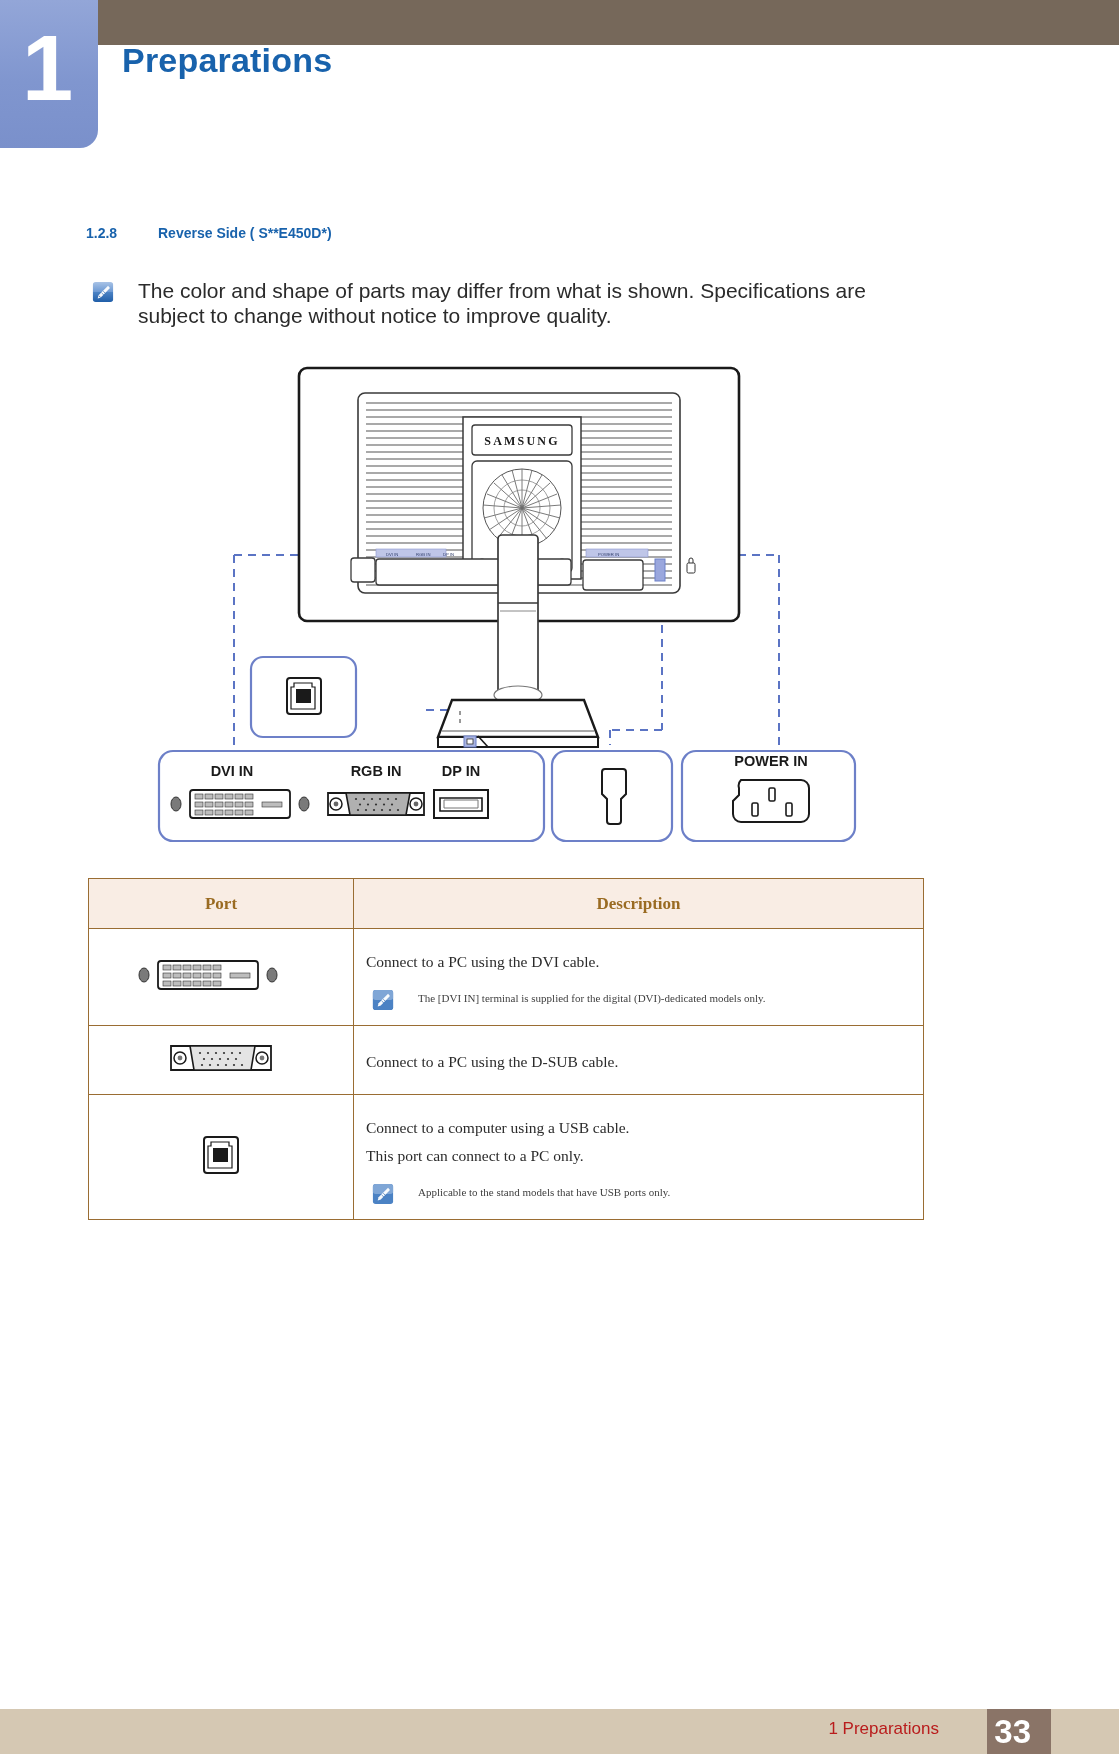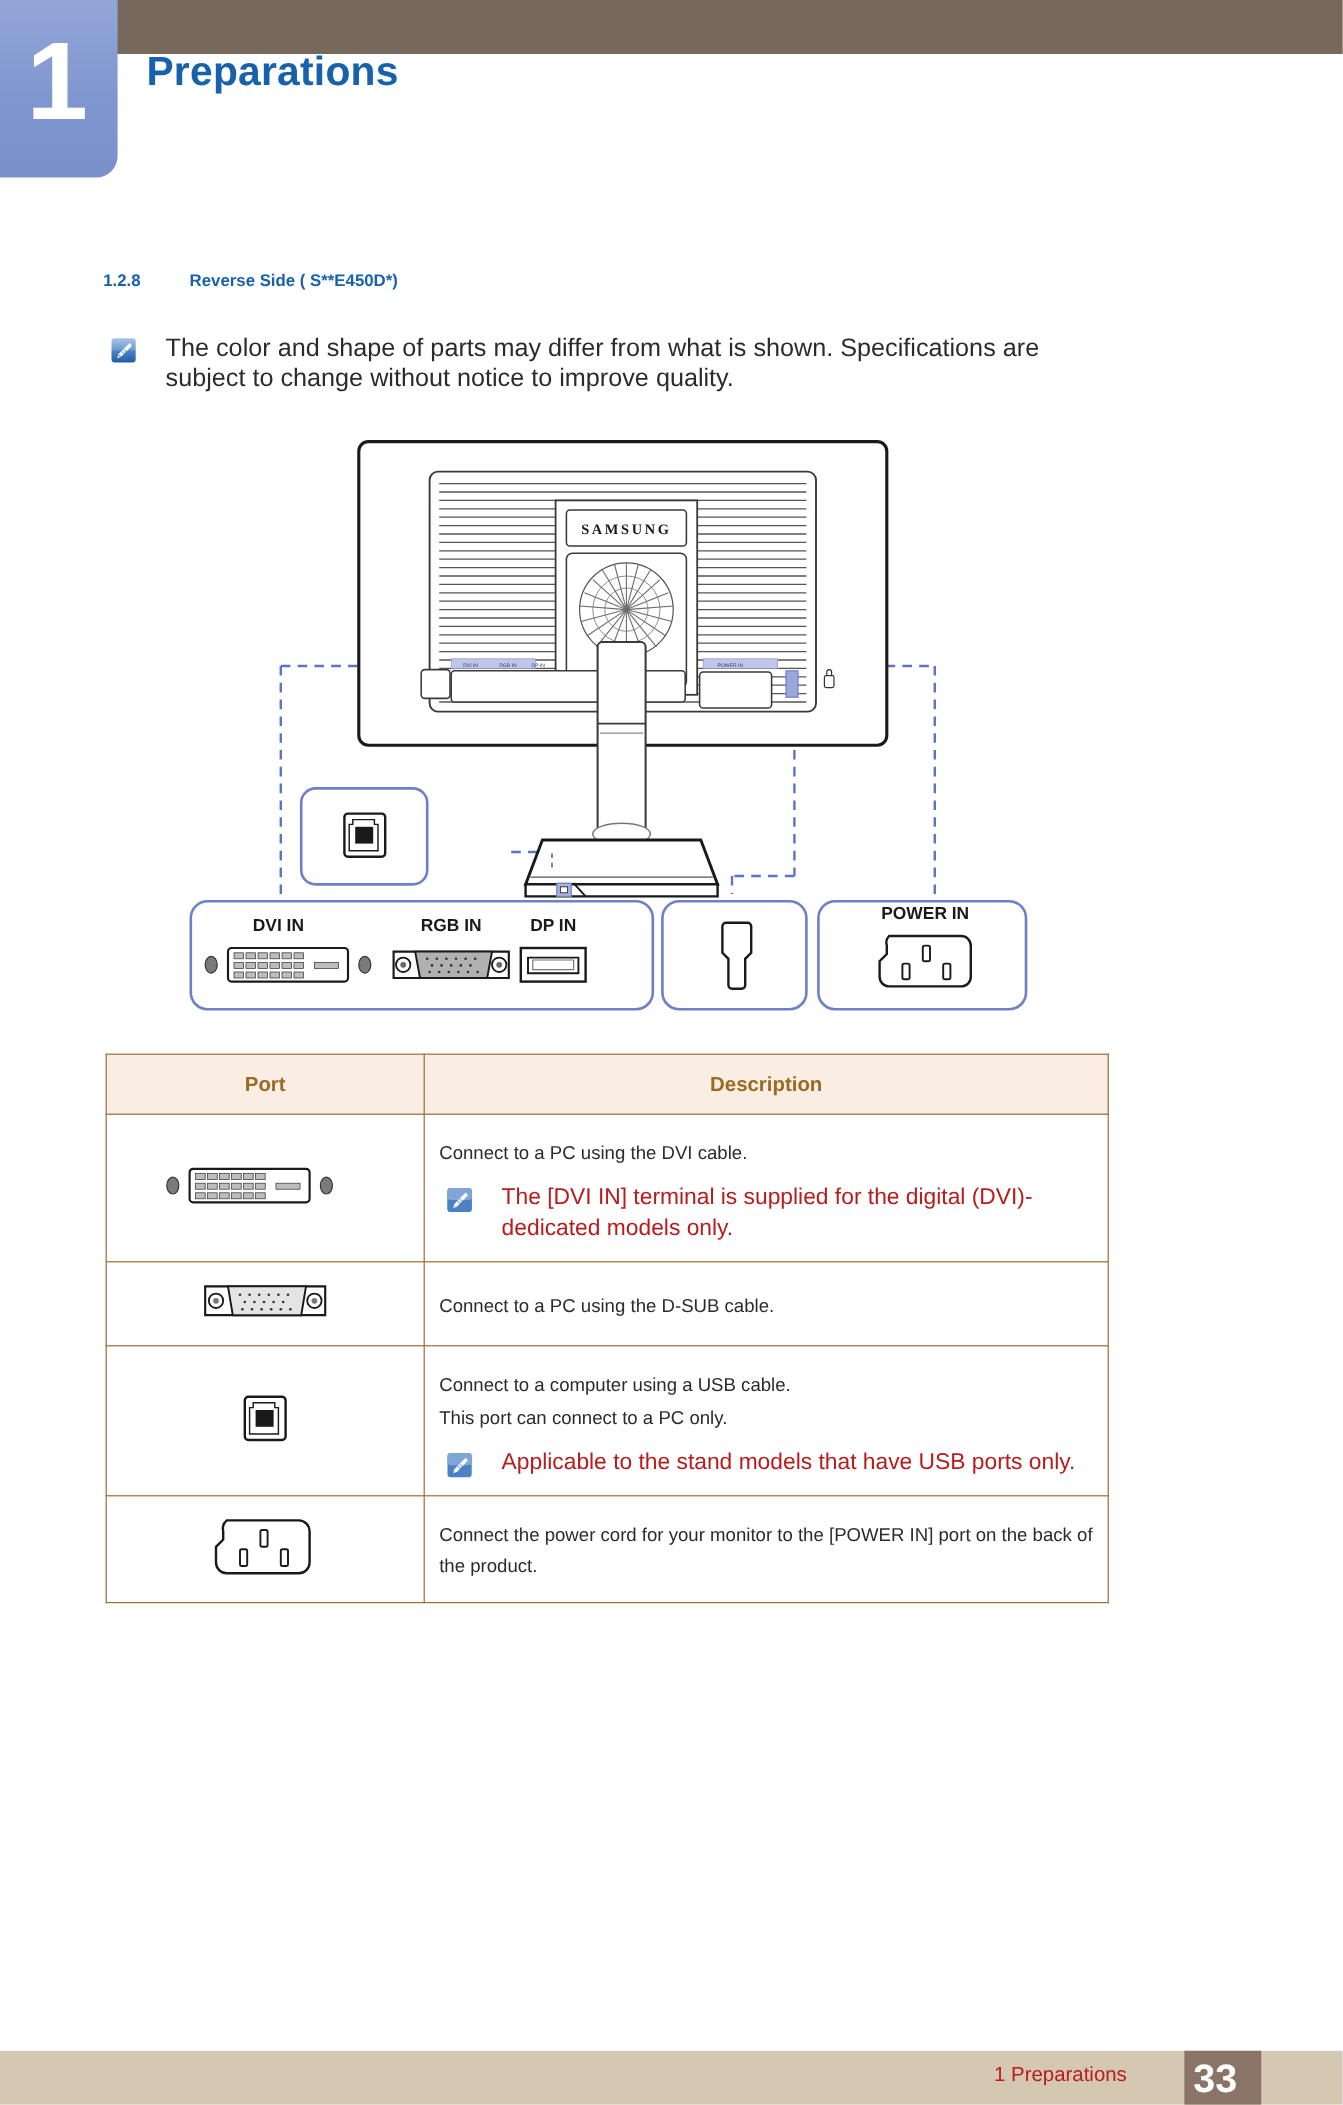--- a/index.html
+++ b/index.html
@@ -101,20 +101,21 @@
     position: absolute;
     left: 88px;
     top: 878px;
     width: 835px;
     border-collapse: collapse;
     table-layout: fixed;
   }
   #port-table th, #port-table td {
     border: 1px solid #9a6d33;
     vertical-align: middle;
+    font-family: Liberation Serif, serif;
   }
   #port-table thead th {
     background: #f9ede4;
     color: #9a6b22;
     font-size: 17px;
     font-weight: bold;
     height: 47px;
     text-align: center;
   }
   #port-table col.c-port { width: 265px; }
@@ -132,23 +133,23 @@
   .desc-line { margin: 0 0 2px 0; }
   .sub-note {
     display: flex;
     align-items: flex-start;
     margin-top: 10px;
     padding-left: 6px;
   }
   .sub-note .note-icon { margin-top: 4px; }
   .sub-note .note-text {
     margin-left: 24px;
-    font-size: 19px;
+    font-size: 11px;
     line-height: 26px;
-    color: #b91c1c;
+    color: #404040;
   }
 
   
   #footer-band {
     position: absolute;
     left: 0;
     top: 1709px;
     width: 1119px;
     height: 45px;
     background: #d5c8b3;
@@ -537,32 +538,19 @@
             <rect x="1" y="1" width="22" height="11" rx="3" fill="#7fa6d6"></rect>
             <path d="M17.5 5.2 L7.2 15.6 L6.2 19.2 L9.6 18.1 L19.6 7.7 Z" fill="#ffffff" opacity="0.95"></path>
             <path d="M10.5 13.0 L13.2 15.6 M12.3 11.2 L15.0 13.8" stroke="#3d74b5" stroke-width="0.8" fill="none"></path>
           </svg>
           <div class="note-text">Applicable to the stand models that have USB ports only.</div>
         </div>
       </td>
     </tr>
 
 
-    <tr>
-      <td class="port-cell">
-        <svg width="92" height="52" viewBox="0 0 92 52">
-          <path d="M14 4 h60 a9 9 0 0 1 9 9 v26 a9 9 0 0 1 -9 9 h-60 a9 9 0 0 1 -9 -9 v-13 l6 -6 v-7 a9 9 0 0 1 3 -9 z" fill="#ffffff" stroke="#1a1a1a" stroke-width="2"></path>
-          <rect x="42" y="12" width="6" height="14" rx="1.5" fill="#ffffff" stroke="#1a1a1a" stroke-width="1.6"></rect>
-          <rect x="25" y="28" width="6" height="14" rx="1.5" fill="#ffffff" stroke="#1a1a1a" stroke-width="1.6"></rect>
-          <rect x="59" y="28" width="6" height="14" rx="1.5" fill="#ffffff" stroke="#1a1a1a" stroke-width="1.6"></rect>
-        </svg>
-      </td>
-      <td class="desc-cell">
-        <p class="desc-line">Connect the power cord for your monitor to the [POWER IN] port on the back of the product.</p>
-      </td>
-    </tr>
   </tbody>
 </table>
 
 <div id="footer-band"></div>
 <div id="footer-label">1 Preparations</div>
 <div id="footer-pagebox"></div>
 <div id="footer-pagenum">33</div>
 
 </body></html>

